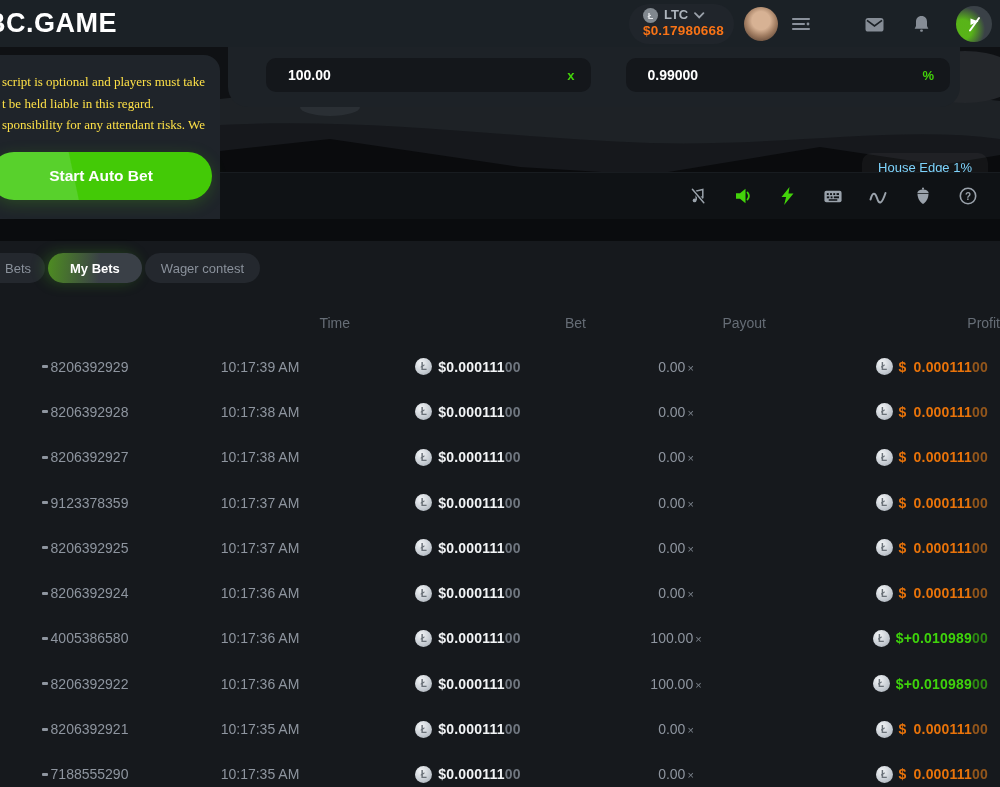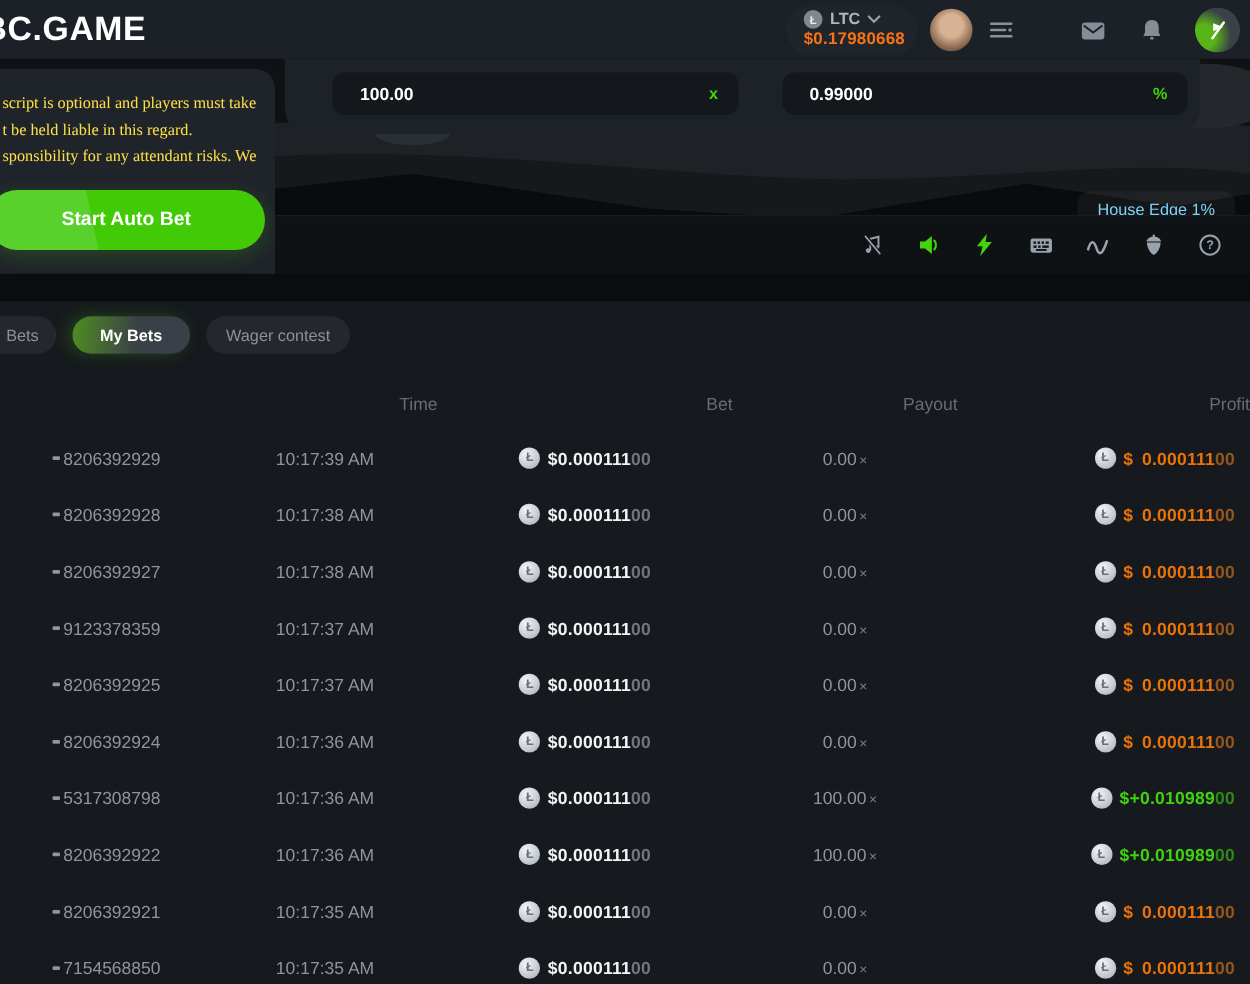--- a/index.html
+++ b/index.html
@@ -90,21 +90,21 @@
     background:rgba(255,255,255,.045); border-radius:10px; color:#7dd3fc; font-size:13px; z-index:6;margin-top:36px;
   }
   .game-toolbar{
     position:absolute; left:0; right:0; bottom:0; height:47px; background:#0f1215;
     border-top:1px solid #181c20;
     display:flex; align-items:center; justify-content:flex-end; gap:25px; padding-right:22px; z-index:6;
   }
   .tool{ width:20px; height:20px; display:inline-flex; cursor:pointer; }
   
   .divider-band{ position:absolute; top:219px; left:0; right:0; height:22px; background:#0a0c0e; }
-  .tabs{ position:absolute; top:253px; left:0; display:flex; gap:13px; z-index:4; }
+  .tabs{ position:absolute; top:253px; left:0; display:flex; gap:3px; z-index:4; }
   .tab{
     height:30px; display:flex; align-items:center; justify-content:center;
     border-radius:15px; background:#24282e; color:#8a919b; font-size:13px; padding:0 16px;
     cursor:pointer; white-space:nowrap;
   }
   .tab-all{ width:103px; margin-left:-58px; justify-content:flex-end; padding-right:14px; }
   .tab-my{
     background:linear-gradient(95deg,#4e8d21 0%,#3a4047 55%);
     color:#fff; font-weight:800; padding:0 22px;
     box-shadow:-4px 0 14px rgba(80,200,30,.25);
@@ -424,21 +424,21 @@
       <span class="coin">Ł</span>
       <b class="pfx">$</b>
           <b>0.000111</b>
           <b class="dim2">00</b>
     </span>
   </div>
 
   <div class="trow win">
     <span class="cell cell-id">
       <i class="id-sliver"></i>
-      <span class="idtxt">5317308798</span>
+      <span class="idtxt">4005386580</span>
     </span>
     <span class="cell cell-time">10:17:36 AM</span>
     <span class="cell cell-bet">
       <span class="coin">Ł</span>
       <b>$0.000111</b>
           <b class="dim">00</b>
     </span>
     <span class="cell cell-payout">
       <span>100.00</span><span class="mult">×</span>
     </span>
@@ -490,21 +490,21 @@
       <span class="coin">Ł</span>
       <b class="pfx">$</b>
           <b>0.000111</b>
           <b class="dim2">00</b>
     </span>
   </div>
 
   <div class="trow">
     <span class="cell cell-id">
       <i class="id-sliver"></i>
-      <span class="idtxt">7154568850</span>
+      <span class="idtxt">7188555290</span>
     </span>
     <span class="cell cell-time">10:17:35 AM</span>
     <span class="cell cell-bet">
       <span class="coin">Ł</span>
       <b>$0.000111</b>
           <b class="dim">00</b>
     </span>
     <span class="cell cell-payout">
       <span>0.00</span><span class="mult">×</span>
     </span>

